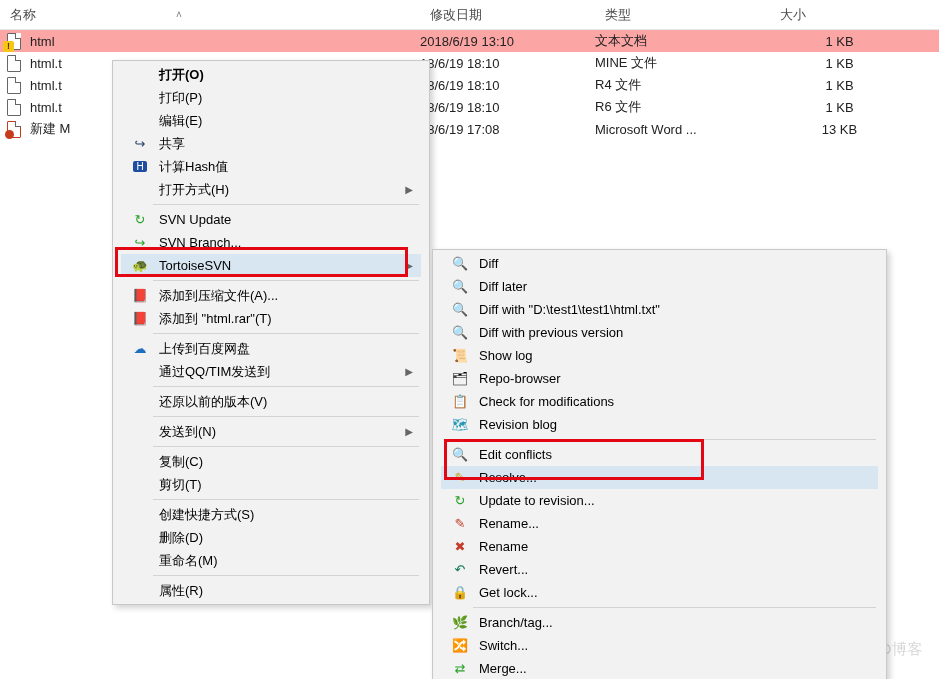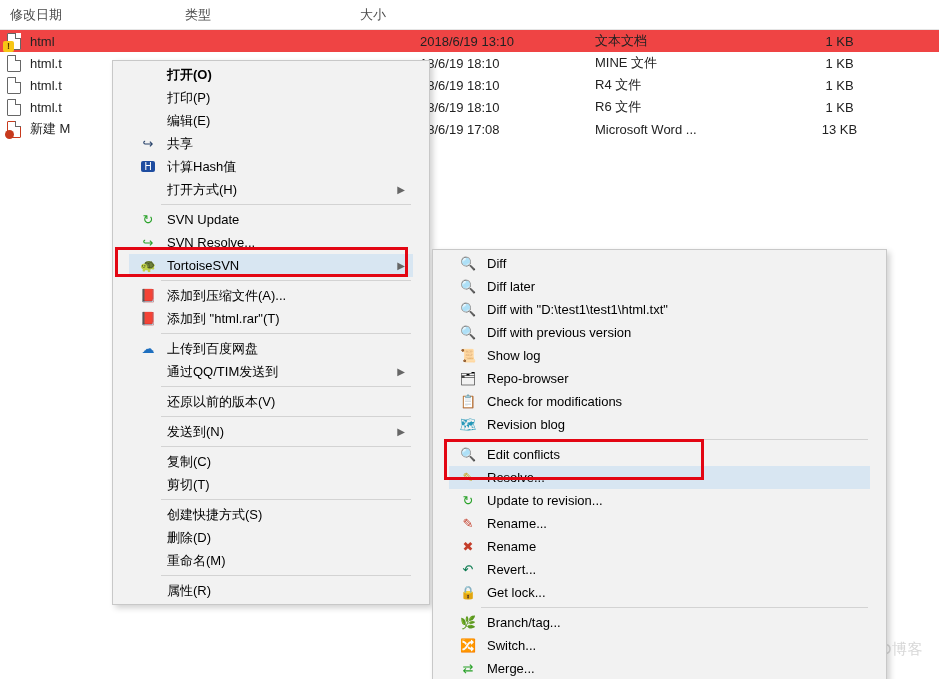--- a/index.html
+++ b/index.html
@@ -8,34 +8,34 @@
   .hdr{display:flex;height:30px;align-items:center;border-bottom:1px solid #e5e5e5;color:#4a4a4a;font-size:13px}
   .hdr .col{padding-left:10px}
   .col-name{width:420px;display:flex;align-items:center}
   .col-date{width:175px}
   .col-type{width:175px}
   .col-size{flex:1;padding-right:46px;text-align:left}
   .col-name .chev{margin-left:140px;color:#777;font-size:10px}
   
   .files{}
   .row{display:flex;height:22px;align-items:center;font-size:13px}
-  .row.sel{background:#ef4444}
+  .row.sel{background:#fca5a5}
   .row .ico{width:28px;display:flex;justify-content:center}
   .row .nm{width:392px;padding-left:2px}
   .row .dt{width:175px}
   .row .ty{width:175px}
   .row .sz{flex:1;padding-right:30px;text-align:center}
   
   .ficon{width:14px;height:17px;border:1px solid #666;border-radius:1px;background:#fff;position:relative}
   .ficon::after{content:"";position:absolute;right:-1px;top:-1px;width:5px;height:5px;border-left:1px solid #666;border-bottom:1px solid #666;background:#fff}
   .ficon.warn::before{content:"!";position:absolute;left:-5px;bottom:-3px;width:11px;height:11px;background:#f7c615;border-radius:2px;font-size:9px;line-height:11px;text-align:center;color:#5b3b00;font-weight:bold}
   .ficon.doc{border-color:#c73a1d}
   .ficon.doc::before{content:"";position:absolute;left:-3px;bottom:-2px;width:9px;height:9px;border-radius:50%;background:#c73a1d}
   
-  .menu{position:absolute;background:#f2f2f2;border:1px solid #c8c8c8;box-shadow:3px 3px 6px rgba(0,0,0,.18);padding:2px 16px;z-index:100}
+  .menu{position:absolute;background:#f2f2f2;border:1px solid #c8c8c8;box-shadow:3px 3px 6px rgba(0,0,0,.18);padding:2px 8px;z-index:100}
   .menu .item{display:flex;align-items:center;height:23px;padding:0 28px 0 6px;white-space:nowrap;position:relative;color:#000}
   .menu .item.hl{background:#d8e6f2}
   .menu .micon{width:26px;display:flex;justify-content:center;align-items:center;font-size:13px}
   .menu .txt{padding-left:6px}
   .menu .arrow{position:absolute;right:8px;font-size:10px;color:#666}
   .menu hr{border:none;border-top:1px solid #d3d3d3;margin:3px 2px 3px 32px}
   .bold{font-weight:bold}
   
   .redbox{position:absolute;border:3px solid #e30613;pointer-events:none;z-index:999}
   
@@ -48,20 +48,24 @@
   .cy{color:#2497b8}
   .mg{color:#0a7a4f}
   .gold{color:#b48a1a}
   
   .wm{position:absolute;right:16px;bottom:20px;color:#d8d8d8;font-size:15px;letter-spacing:.5px;pointer-events:none}
 </style>
 </head>
 <body>
 
 <div class="hdr">
+  <div class="col col-name">
+    <span>名称</span>
+    <span class="chev">˄</span>
+  </div>
   <div class="col col-date"><span>修改日期</span></div>
   <div class="col col-type"><span>类型</span></div>
   <div class="col col-size"><span>大小</span></div>
 </div>
 
 <div class="files">
   <div class="row sel">
     <span class="ico">
         <span class="ficon warn"></span>
       </span>
@@ -136,21 +140,21 @@
       <span class="txt">打开方式(H)</span>
       <span class="arrow">▶</span>
     </div>
   <hr>
   <div class="item">
       <span class="micon grn">↻</span>
       <span class="txt">SVN Update</span>
     </div>
   <div class="item">
       <span class="micon grn">↪</span>
-      <span class="txt">SVN Resolve...</span>
+      <span class="txt">SVN Branch...</span>
     </div>
   <div class="item hl">
       <span class="micon">🐢</span>
       <span class="txt">TortoiseSVN</span>
       <span class="arrow">▶</span>
     </div>
   <hr>
   <div class="item">
       <span class="micon">📕</span>
       <span class="txt">添加到压缩文件(A)...</span>

